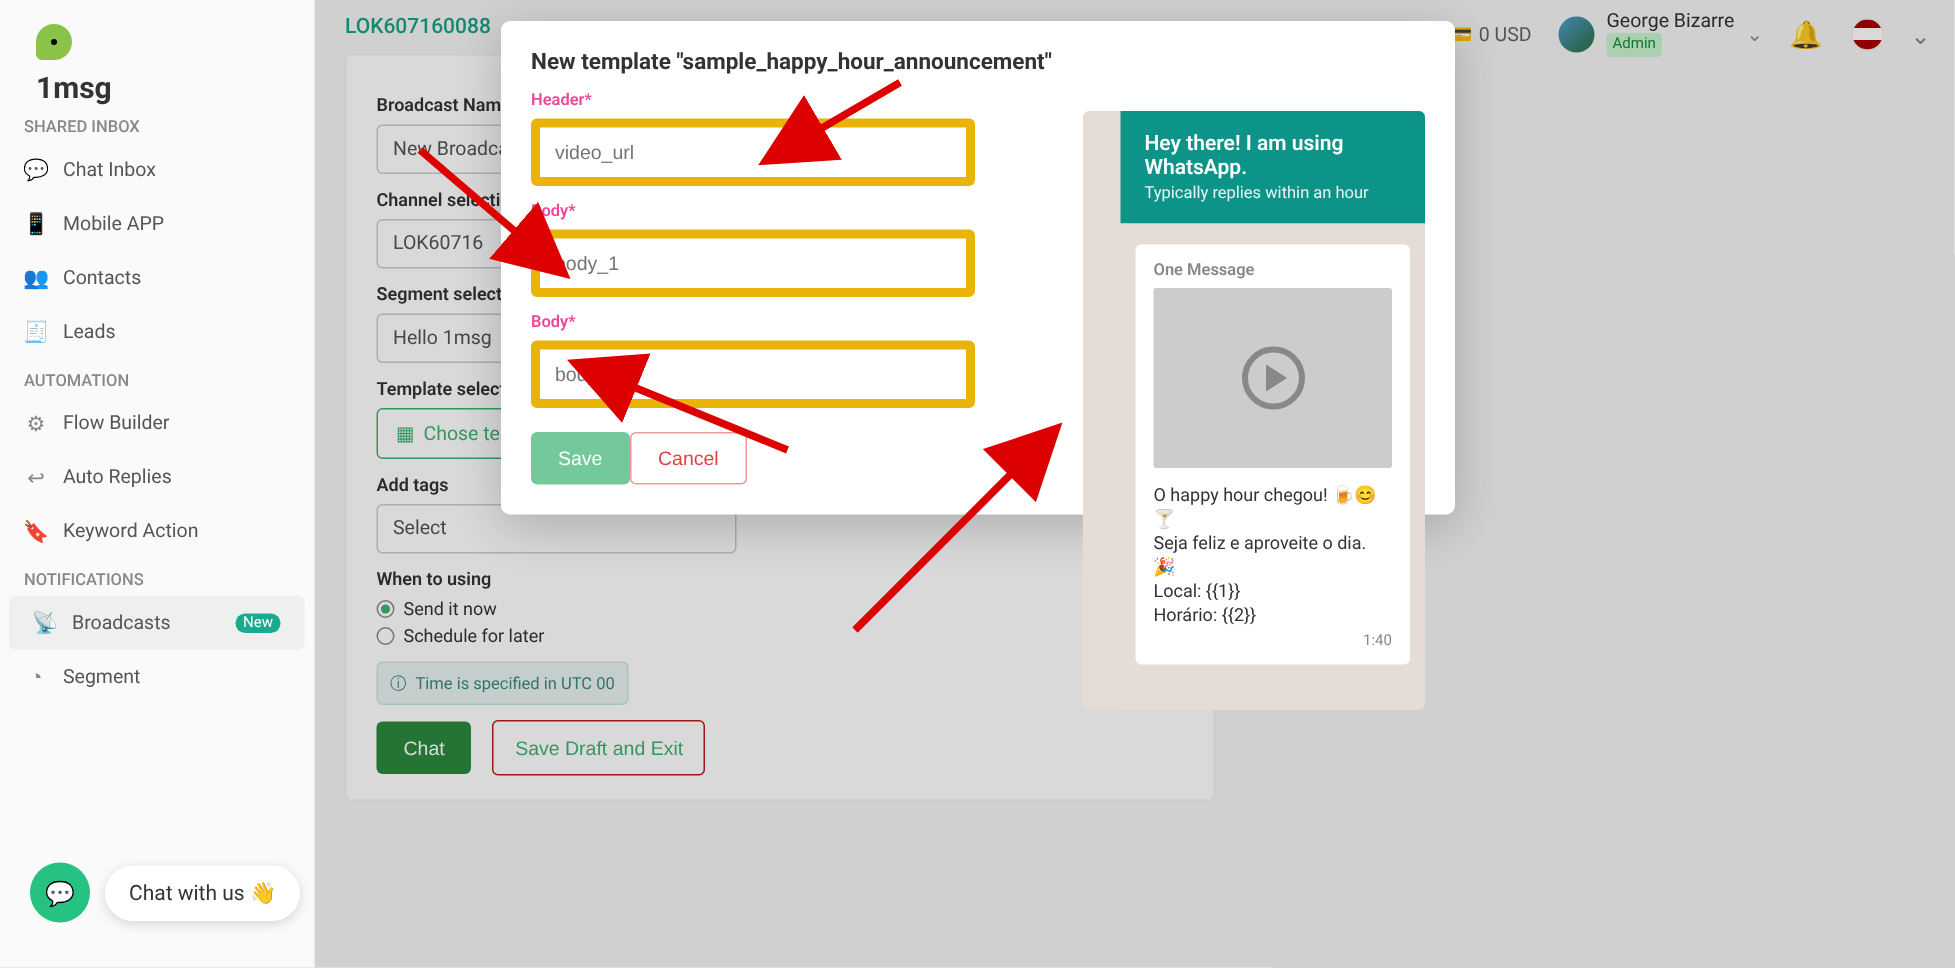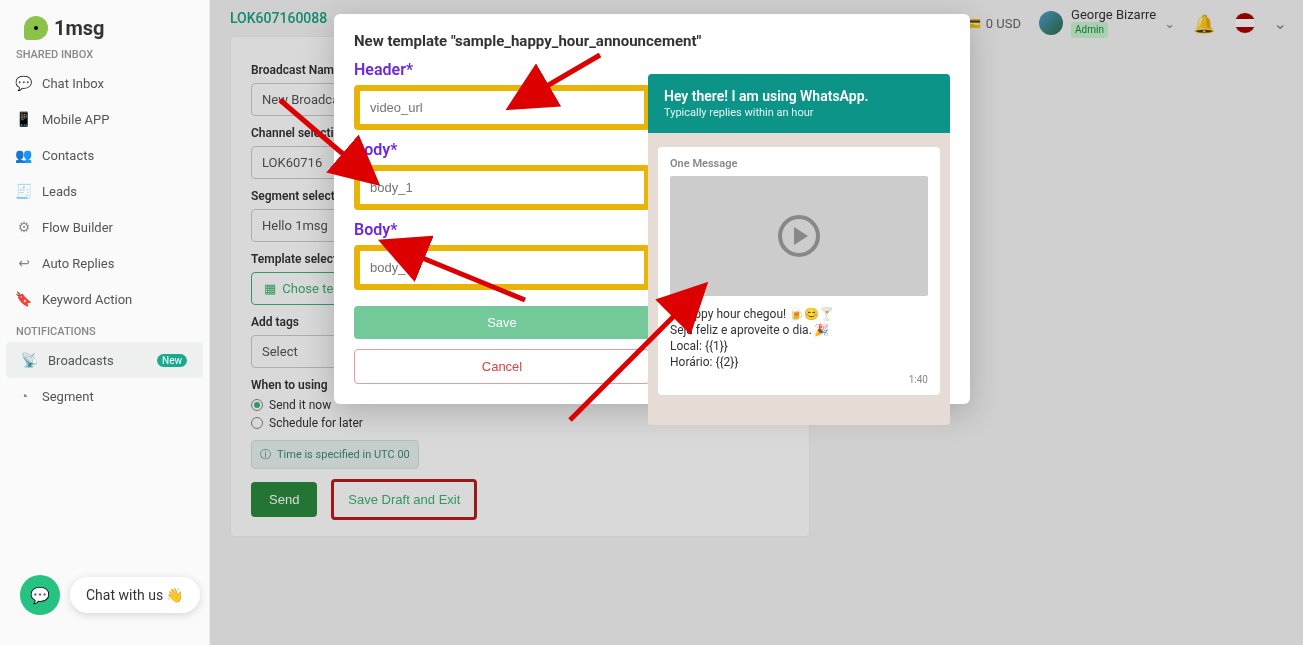--- a/index.html
+++ b/index.html
@@ -3,21 +3,21 @@
 <meta charset="utf-8">
 <style>
 * { box-sizing: border-box; margin: 0; padding: 0; }
 body { font-family: -apple-system, BlinkMacSystemFont, "Segoe UI", Roboto, sans-serif; background: #f5f5f5; color: #333; overflow: hidden; width: 1303px; height: 645px; position: relative; }
 
 
 .app { display: flex; height: 645px; width: 1303px; }
 .sidebar { width: 210px; background: #fafafa; border-right: 1px solid #eee; padding: 16px 0; }
 .main { flex: 1; background: #f5f5f5; position: relative; }
 .overlay { position: absolute; inset: 0; background: rgba(0,0,0,0.15); z-index: 5; pointer-events: none; }
-.logo { font-weight: 700; font-size: 20px; color: #333; margin-left: 24px; display:flex; align-items:flex-start; gap:6px;}
+.logo { font-weight: 700; font-size: 20px; color: #333; margin-left: 24px; display:flex; align-items:flex-start; gap:6px;flex-direction:column;}
 .logo-icon { width:24px; height:24px; background:#8BC34A; border-radius:50% 50% 50% 4px; position:relative; display:inline-flex; align-items:center; justify-content:center;}
 .logo-eye{width:4px;height:4px;background:#000;border-radius:50%;}
 .topbar-right { margin-left: auto; display: flex; align-items: center; gap: 18px; }
 .balance { font-size: 13px; color: #666; display:flex; align-items:center; gap:4px;}
 .user { display: flex; align-items: center; gap: 8px; font-size: 13px; }
 .avatar { width: 24px; height: 24px; border-radius: 50%; background: linear-gradient(135deg,#4e9fd4,#2d6e3e); }
 .user-col{display:flex;flex-direction:column;line-height:14px;}
 .badge-admin { background:#c8f5d0; color:#1a8a3a; font-size:10px; padding:1px 4px; border-radius:3px; width:fit-content;}
 .bell { font-size:18px; color:#888; }
 .flag { width:22px; height:22px; border-radius:50%; background:linear-gradient(#a00 0 30%,#fff 30% 70%,#a00 70%); border:1px solid #eee;}
@@ -33,38 +33,38 @@
 .breadcrumb { padding: 10px 20px; font-size: 14px; color:#1aa185; font-weight:500;}
 .form-panel { background:#fff; margin:0 20px; border:1px solid #eee; border-radius:4px; padding:16px 20px; width:580px;}
 .lbl { font-size:12px; font-weight:600; color:#333; margin:10px 0 6px;}
 .sel { border:1px solid #ccc; border-radius:4px; padding:8px 10px; font-size:13px; color:#555; background:#fff; width:240px;}
 .chose-btn { border:1px solid #3cb371; color:#3cb371; background:#fff; padding:8px 12px; border-radius:4px; display:flex; align-items:center; gap:6px; font-size:13px; width:fit-content;}
 .radio-row { display:flex; align-items:center; gap:6px; font-size:12px; color:#333; margin:4px 0;}
 .radio-dot{width:12px;height:12px;border:1px solid #888;border-radius:50%;display:inline-flex;align-items:center;justify-content:center;}
 .radio-dot.on::after{content:"";width:6px;height:6px;border-radius:50%;background:#3cb371;}
 .utc-note{background:#e8f3f1;border:1px solid #c8e6e0;color:#3a8a7a;font-size:11px;padding:6px 8px;border-radius:4px;margin:10px 0;display:flex;align-items:center;gap:6px;width:fit-content;}
 .send-btn{background:#2b8a3e;color:#fff;border:none;padding:10px 18px;border-radius:4px;font-size:13px;}
-.draft-btn{border:3px solid #b91c1c;color:#3cb371;background:#fff;padding:10px 14px;border-radius:4px;font-size:13px;margin-left:10px;}
+.draft-btn{border:1px solid #b91c1c;color:#3cb371;background:#fff;padding:10px 14px;border-radius:4px;font-size:13px;margin-left:10px;}
 
 
 .chatbtn { position:absolute; left:20px; bottom:30px; display:flex; align-items:center; gap:10px; z-index:2;}
 .chatcircle{width:40px;height:40px;border-radius:50%;background:#26c281;display:flex;align-items:center;justify-content:center;color:#fff;}
 .chatpill{background:#fff;border-radius:20px;padding:10px 16px;font-size:14px;box-shadow:0 2px 8px rgba(0,0,0,.15);}
 
 
 .modal { position:absolute; top:14px; left:334px; width:636px; background:#fff; border-radius:6px; box-shadow:0 8px 32px rgba(0,0,0,.2); z-index:10; padding:18px 20px 20px; }
 .modal-title { font-size:15px; font-weight:700; color:#333; margin-bottom:2px;}
-.modal-label { font-size:16px; font-weight:600; color:#6d28d9; margin:10px 0 6px;}
+.modal-label { font-size:11px; font-weight:600; color:#ec4899; margin:10px 0 6px;}
 .modal-input { width:100%; border:6px solid #eab308; border-radius:4px; padding:9px 10px; font-size:13px; color:#888;}
-.modal-btns { margin-top:16px; display:flex; gap:10px;flex-direction:column;}
+.modal-btns { margin-top:16px; display:flex; gap:0;}
 .save-btn{background:#74c99a;color:#fff;border:none;padding:9px 18px;border-radius:4px;font-size:13px;}
 .cancel-btn{background:#fff;color:#e04141;border:1px solid #e99;padding:9px 18px;border-radius:4px;font-size:13px;}
 
 
-.preview { position:absolute; top:60px; right:20px; width:302px; background:#e5ddd5; border-radius:4px; overflow:hidden;}
+.preview { position:absolute; top:60px; right:20px; width:228px; background:#e5ddd5; border-radius:4px; overflow:hidden;padding-left:25px;}
 .wa-header{background:#0d9488;color:#fff;padding:14px 16px;}
 .wa-title{font-size:14px;font-weight:600;}
 .wa-sub{font-size:11px;opacity:.9;margin-top:2px;}
 .wa-body{padding:14px 10px 30px; background:#e5ddd5; position:relative;}
 .wa-bubble{background:#fff;border-radius:4px;padding:10px 12px;}
 .wa-one{font-size:11px;color:#888;font-weight:600;margin-bottom:6px;}
 .wa-video{background:#ccc;height:120px;border-radius:2px;display:flex;align-items:center;justify-content:center;margin-bottom:10px;}
 .wa-play{width:42px;height:42px;border:4px solid #888;border-radius:50%;display:flex;align-items:center;justify-content:center;}
 .wa-play::after{content:"";border-left:14px solid #888;border-top:9px solid transparent;border-bottom:9px solid transparent;margin-left:4px;}
 .wa-text{font-size:12px;color:#333;line-height:16px;}
@@ -100,20 +100,21 @@
       </div>
     <div class="side-item">
         <span class="side-ico">👥</span>
         <span>Contacts</span>
       </div>
     <div class="side-item">
         <span class="side-ico">🧾</span>
         <span>Leads</span>
       </div>
 
+    <div class="side-section">AUTOMATION</div>
     <div class="side-item">
         <span class="side-ico">⚙</span>
         <span>Flow Builder</span>
       </div>
     <div class="side-item">
         <span class="side-ico">↩</span>
         <span>Auto Replies</span>
       </div>
     <div class="side-item">
         <span class="side-ico">🔖</span>
@@ -163,21 +164,21 @@
       <div class="radio-row">
           <span class="radio-dot"></span>
           <span>Schedule for later</span>
         </div>
 
       <div class="utc-note">
           <span>ⓘ</span>
           <span>Time is specified in UTC 00</span>
         </div>
 
-      <button class="send-btn">Send</button>
+      <button class="send-btn">Chat</button>
       <button class="draft-btn">Save Draft and Exit</button>
     </div>
 
     <div class="overlay"></div>
 
   </div>
 
   <div class="topbar-right" style="position:absolute; top:8px; right:16px; z-index:3;">
     <div class="balance">
         <span>💳</span>

